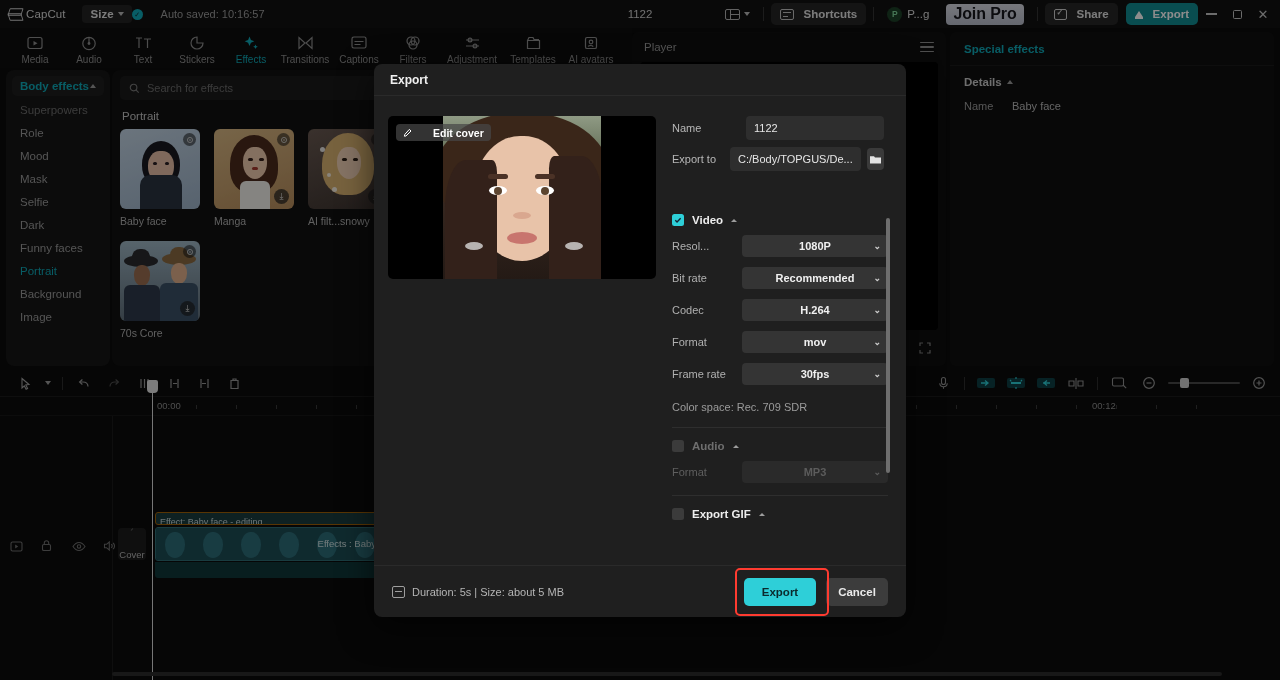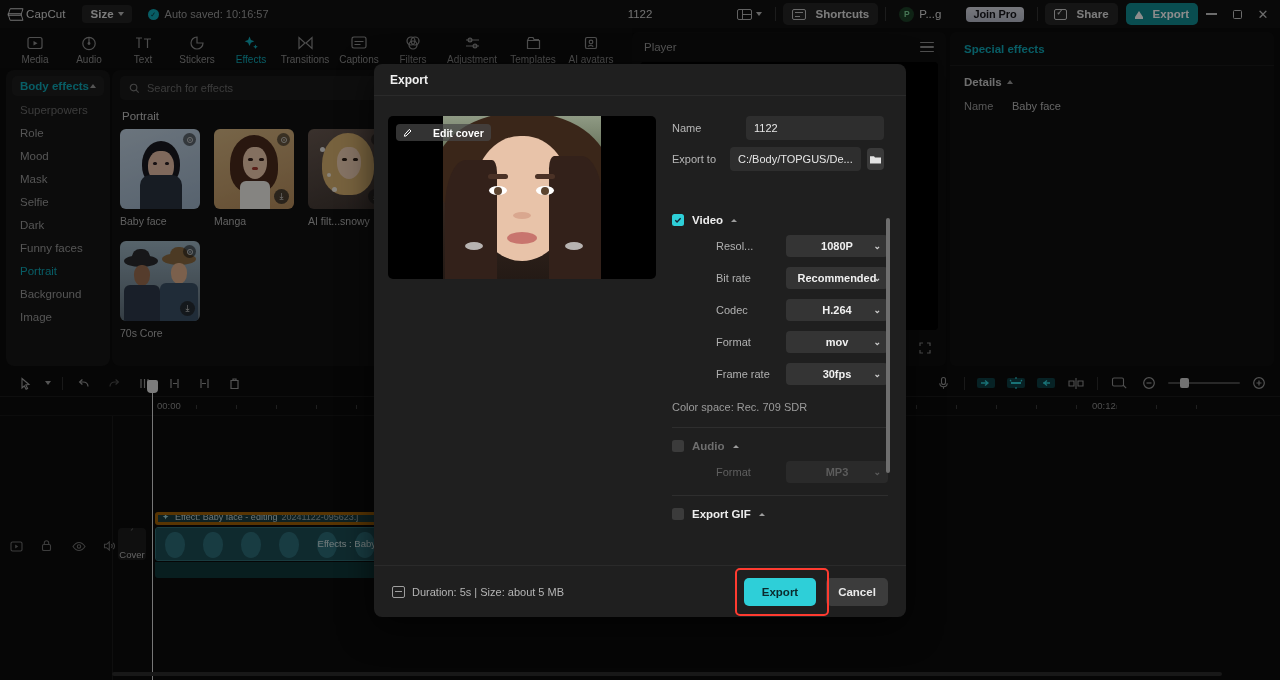--- a/index.html
+++ b/index.html
@@ -27,21 +27,21 @@
   .logo-glyph:before { top: 0; transform: skewX(-18deg) scale(0.92); }
   .logo-glyph:after { bottom: 0; transform: skewX(18deg) scale(0.92); }
   .logo-text { font-size: 11.5px; color: #dadada; letter-spacing: .1px; }
   .menu-btn {
     margin-left: 16px; padding: 3px 8px 3px 9px; border-radius: 4px;
     background: #232323; font-size: 11.5px; color: #e4e4e4; font-weight: bold;
     display: flex; align-items: center; gap: 4px;
   }
   .caret-d { width: 0; height: 0; border-left: 3.5px solid transparent; border-right: 3.5px solid transparent; border-top: 4px solid #b9b9b9; }
   .caret-u { width: 0; height: 0; border-left: 3.5px solid transparent; border-right: 3.5px solid transparent; border-bottom: 4px solid #9a9a9a; }
-  .autosave { margin-left: 16px; display: flex; align-items: center; gap: 6px; font-size: 11px; color: #9c9c9c; }
+  .autosave { margin-left: 0; display: flex; align-items: center; gap: 18px; font-size: 11px; color: #9c9c9c; }
   .dot-check {
     width: 11px; height: 11px; border-radius: 50%; background: #0fa9b8;
     display: flex; align-items: center; justify-content: center;
     font-size: 7px; color: #0b2a2e; line-height: 1;
   }
   .proj-name {
     position: absolute; left: 0; right: 0; text-align: center;
     font-size: 11.5px; color: #cdcdcd; pointer-events: none;
   }
   .tb-right { margin-left: auto; display: flex; align-items: center; gap: 0px; padding-right: 4px; }
@@ -58,23 +58,23 @@
   .sc-icon { width: 14px; height: 11px; border: 1.2px solid #c2c2c2; border-radius: 2px; position: relative; }
   .sc-icon:before { content:""; position:absolute; left:2px; right:2px; top:2.5px; height:1.2px; background:#c2c2c2; }
   .sc-icon:after { content:""; position:absolute; left:2px; right:5px; top:6px; height:1.2px; background:#c2c2c2; }
   .avatar-chip { display:flex; align-items:center; gap:5px; padding: 0 6px; }
   .avatar {
     width: 15px; height: 15px; border-radius: 50%; background: #1d4027;
     color: #7fd69a; font-size: 8.5px; display: flex; align-items: center; justify-content: center; font-weight: bold;
   }
   .user-label { font-size: 11.5px; color: #dcdcdc; }
   .joinpro {
-    margin-left: 20px; padding: 1.5px 7px; border-radius: 4px;
+    margin-left: 12px; padding: 1.5px 7px; border-radius: 4px;
     background: linear-gradient(180deg,#d8dae3,#b9bdcb); color: #16161c;
-    font-size: 11px; font-weight: bold; letter-spacing: -0.1px;
+    font-size: 16px; font-weight: bold; letter-spacing: -0.1px;
   }
   .share-btn { background: #272727; }
   .share-icon { width: 13px; height: 11px; border: 1.2px solid #d0d0d0; border-radius: 2px; position: relative; }
   .share-icon:after { content:"✓"; position:absolute; font-size:8px; left:2px; top:-1.5px; color:#d0d0d0; }
   .export-btn-top { background: #128d93; color: #ffffff; }
   .up-icon { width: 0; height: 0; border-left: 4px solid transparent; border-right: 4px solid transparent; border-bottom: 6px solid #fff; position: relative; }
   .up-icon:after { content:""; position:absolute; left:-4px; top:6px; width:8px; height:2px; background:#fff; }
   .wctrl { width: 26px; height: 26px; display: flex; align-items: center; justify-content: center; color: #c5c5c5; font-size: 13px; }
   .wmin { width: 11px; height: 1.3px; background: #c5c5c5; }
   .wmax { width: 9px; height: 9px; border: 1.3px solid #c5c5c5; border-radius: 1.5px; }
@@ -177,22 +177,22 @@
 
   .track-ctrl { position:absolute; left: 10px; top: 168px; display:flex; align-items:center; gap: 18px; opacity:.7; }
   .tc-i { width: 13px; height: 13px; }
   .cover-btn {
     position:absolute; left: 118px; top: 158px; width: 28px; height: 32px;
     background: #1d1d1d; border-radius: 4px; display:flex; flex-direction:column;
     align-items:center; justify-content:center; gap:18px; font-size: 9.5px; color: #b5b5b5;
   }
   .clip-effect {
     position:absolute; left: 155px; top: 142px; width: 228px; height: 13px;
-    background: #1b3c3f; border: 3px solid #a16207; border-radius: 3px;
-    display:flex; align-items:flex-end; gap: 4px; padding: 0 4px; font-size: 9px; color: #c7d8d9; overflow:hidden;
+    background: #1b3c3f; border: 1px solid #a16207; border-radius: 3px;
+    display:flex; align-items:flex-start; gap: 4px; padding: 0 4px; font-size: 9px; color: #c7d8d9; overflow:hidden;flex-direction:column;
   }
   .clip-main {
     position:absolute; left: 155px; top: 157px; width: 228px; height: 34px;
     background: #14343a; border: 1px solid #2f6d75; border-radius: 3px; overflow: hidden;
     display:flex; align-items:center;
   }
   .clip-faces { display:flex; height:100%; }
   .cf { width: 38px; height: 100%; position:relative; }
   .clip-main-label { position:absolute; right: 6px; top: 10px; font-size: 9.5px; color: #cfe0e1; }
   .clip-audio {
@@ -231,21 +231,21 @@
   .folder-btn { width: 22px; height: 22px; margin-left: 6px; background: #3a3a3a; border-radius: 4px; display:flex; align-items:center; justify-content:center; }
 
   .settings { position:absolute; left: 298px; top: 118px; width: 216px; }
   .chk-row { display:flex; align-items:center; gap: 8px; margin-bottom: 9px; }
   .checkbox { width: 12px; height: 12px; border-radius: 2.5px; background: #2ecfd8; display:flex; align-items:center; justify-content:center; }
   .checkbox.off { background: #3b3b3b; }
   .chk-title { font-size: 11.5px; color: #ededed; font-weight: bold; }
   .chk-title.dim { color: #6e6e6e; }
   .caret-sm-u { width: 0; height: 0; border-left: 3px solid transparent; border-right: 3px solid transparent; border-bottom: 3.5px solid #9d9d9d; }
   .srow { display:flex; align-items:center; height: 22px; margin-bottom: 10px; }
-  .slabel { width: 70px; font-size: 11px; color: #b0b0b0; margin-left: 44px; }
+  .slabel { width: 70px; font-size: 11px; color: #b0b0b0; }
   .slabel.dim { color: #5f5f5f; }
   .select {
     flex: 1; height: 22px; background: #343434; border-radius: 4px;
     display:flex; align-items:center; justify-content:center; position: relative;
     font-size: 11px; color: #f0f0f0; font-weight: bold;
   }
   .select.dim { background: #2a2a2a; color: #5c5c5c; }
   .select .arr { position:absolute; right: 7px; font-size: 9px; color: #cfcfcf; }
   .select.dim .arr { color: #5c5c5c; }
   .colorspace { font-size: 11px; color: #9b9b9b; margin: 16px 0 14px 0; }

